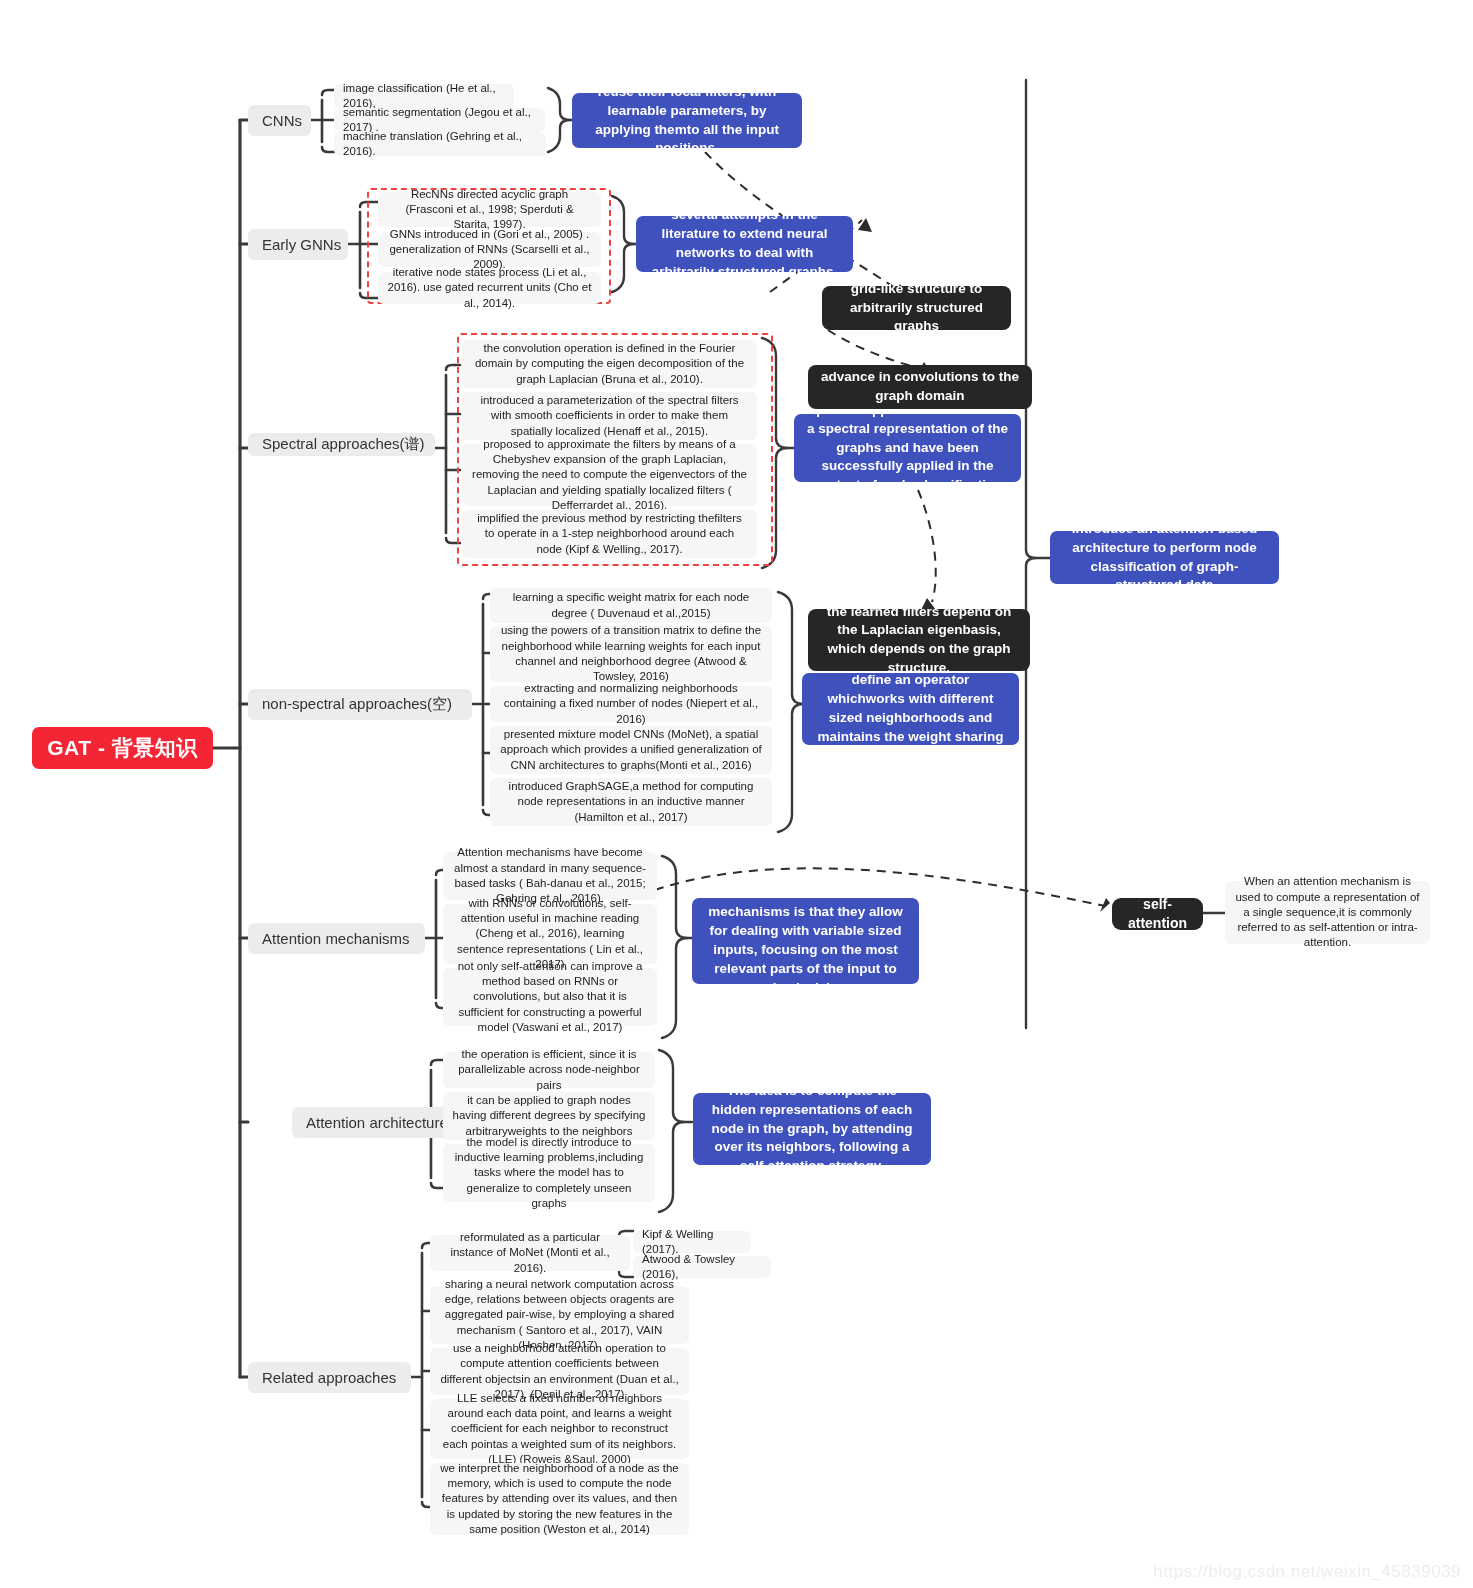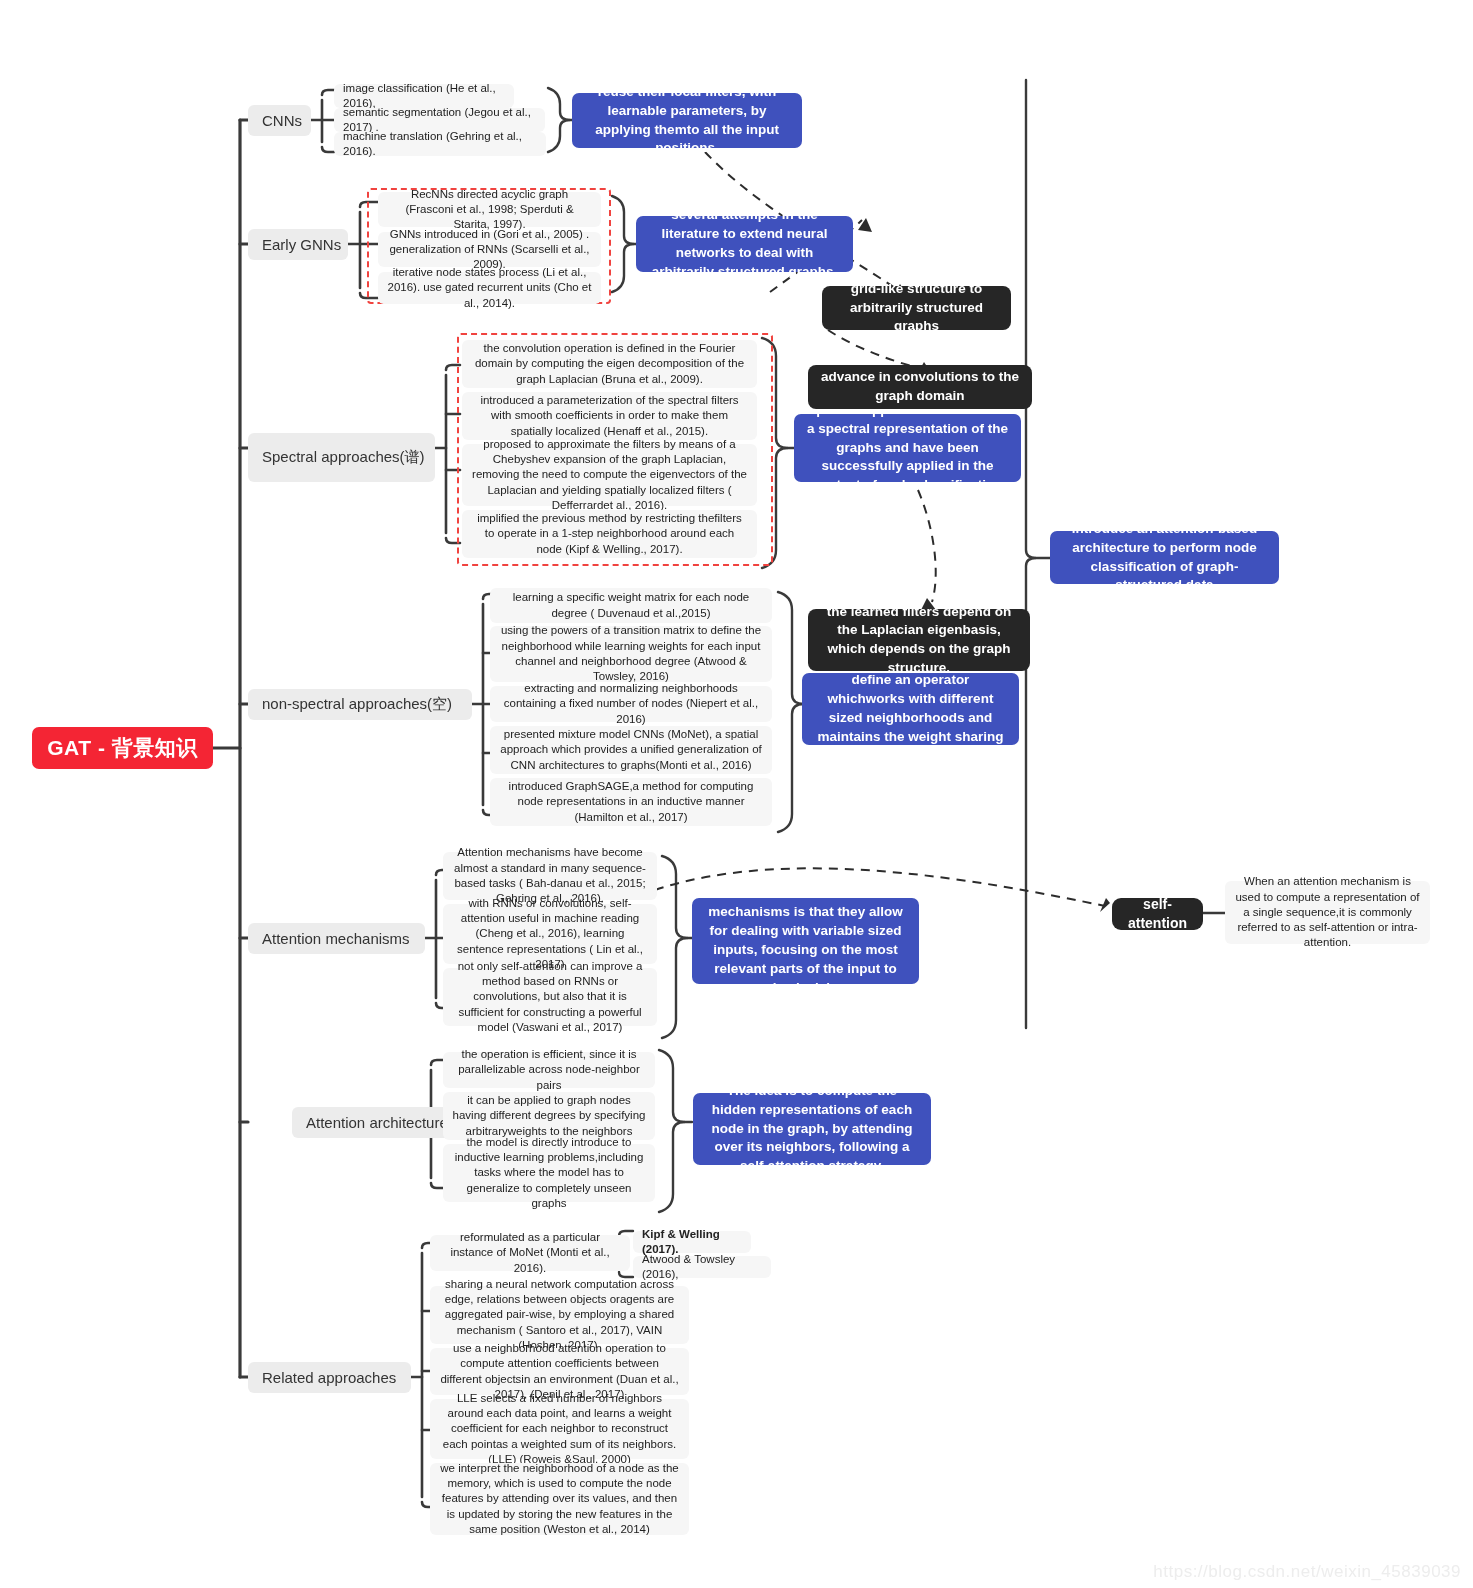--- a/index.html
+++ b/index.html
@@ -236,25 +236,25 @@
   <div class="node leaf" style="left:378px;top:232px;width:223px;height:35px;">
     <span>GNNs introduced in (Gori et al., 2005) . generalization of RNNs (Scarselli et al., 2009).</span>
   </div>
   <div class="node leaf" style="left:378px;top:272px;width:223px;height:32px;">
     <span>iterative node states process (Li et al., 2016). use gated recurrent units (Cho et al., 2014).</span>
   </div>
   <div class="node blue" style="left:636px;top:216px;width:217px;height:56px;">
     <span>several attempts in the literature to extend neural networks to deal with arbitrarily structured graphs.</span>
   </div>
 
-  <div class="node cat" style="left:248px;top:433px;width:187px;height:49px;">
+  <div class="node cat" style="left:248px;top:433px;width:187px;height:23px;">
     <span>Spectral approaches(谱)</span>
   </div>
   <div class="node leaf" style="left:462px;top:340px;width:295px;height:48px;">
-    <span>the convolution operation is defined in the Fourier domain by computing the eigen decomposition of the graph Laplacian   (Bruna et al., 2009).</span>
+    <span>the convolution operation is defined in the Fourier domain by computing the eigen decomposition of the graph Laplacian   (Bruna et al., 2010).</span>
   </div>
   <div class="node leaf" style="left:462px;top:392px;width:295px;height:48px;">
     <span>introduced a parameterization of the spectral filters with smooth coefficients in order to make them spatially localized (Henaff et al., 2015).</span>
   </div>
   <div class="node leaf" style="left:462px;top:444px;width:295px;height:62px;">
     <span>proposed to approximate the filters by means of a Chebyshev expansion of the graph Laplacian, removing the need to compute the eigenvectors of the Laplacian and yielding spatially localized filters ( Defferrardet al., 2016).</span>
   </div>
   <div class="node leaf" style="left:462px;top:510px;width:295px;height:48px;">
     <span>implified the previous method by restricting thefilters to operate in a 1-step neighborhood around each node (Kipf &amp; Welling., 2017).</span>
   </div>
@@ -315,21 +315,21 @@
   <div class="node blue" style="left:693px;top:1093px;width:238px;height:72px;">
     <span>The idea is to compute the hidden representations of each node in the graph, by attending over its neighbors, following a self-attention strategy.</span>
   </div>
 
   <div class="node cat" style="left:248px;top:1362px;width:163px;height:31px;">
     <span>Related approaches</span>
   </div>
   <div class="node leaf" style="left:430px;top:1235px;width:200px;height:36px;">
     <span>reformulated as a particular instance of MoNet (Monti et al., 2016).</span>
   </div>
-  <div class="node leaf left" style="left:633px;top:1231px;width:118px;height:22px;font-weight:bold;">
+  <div class="node leaf left" style="left:633px;top:1231px;width:118px;height:22px;">
     <span>Kipf &amp; Welling (2017).</span>
   </div>
   <div class="node leaf left" style="left:633px;top:1256px;width:138px;height:22px;">
     <span>Atwood &amp; Towsley (2016),</span>
   </div>
   <div class="node leaf" style="left:430px;top:1286px;width:259px;height:58px;">
     <span>sharing a neural network computation across edge, relations between objects oragents are aggregated pair-wise,  by employing a shared mechanism ( Santoro et al., 2017), VAIN (Hoshen, 2017).</span>
   </div>
   <div class="node leaf" style="left:430px;top:1348px;width:259px;height:47px;">
     <span>use a neighborhood attention operation to compute attention coefficients between different objectsin an environment (Duan et al., 2017), (Denil et al., 2017)</span>

